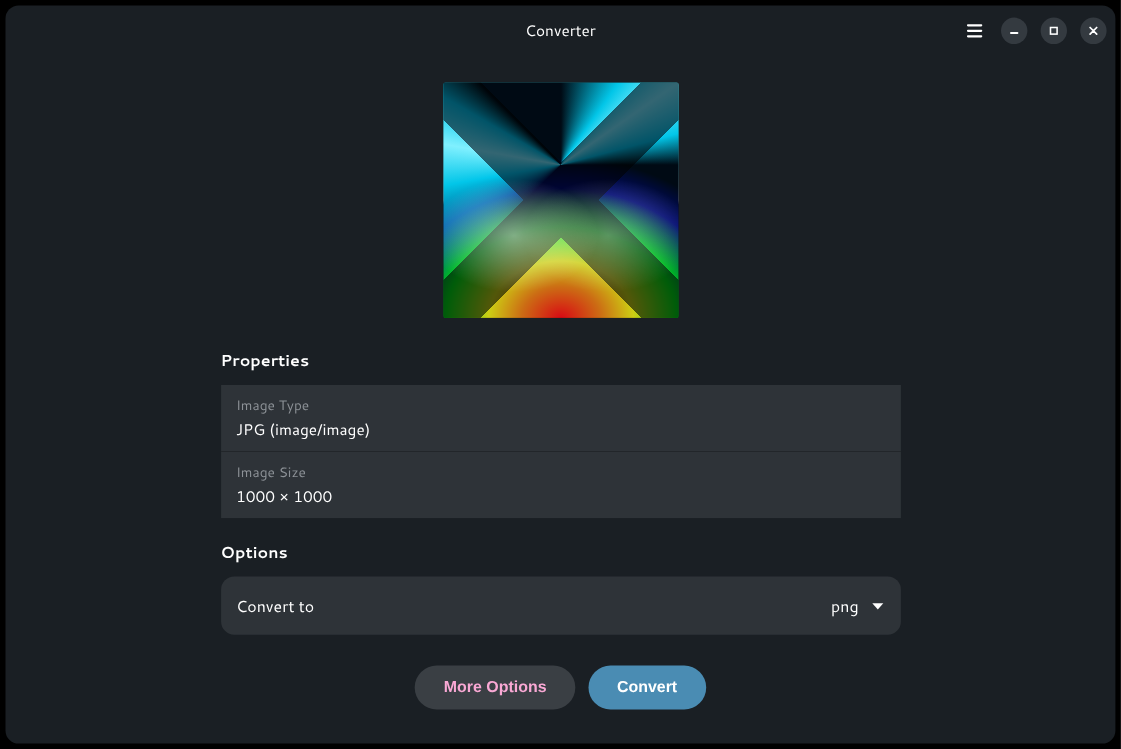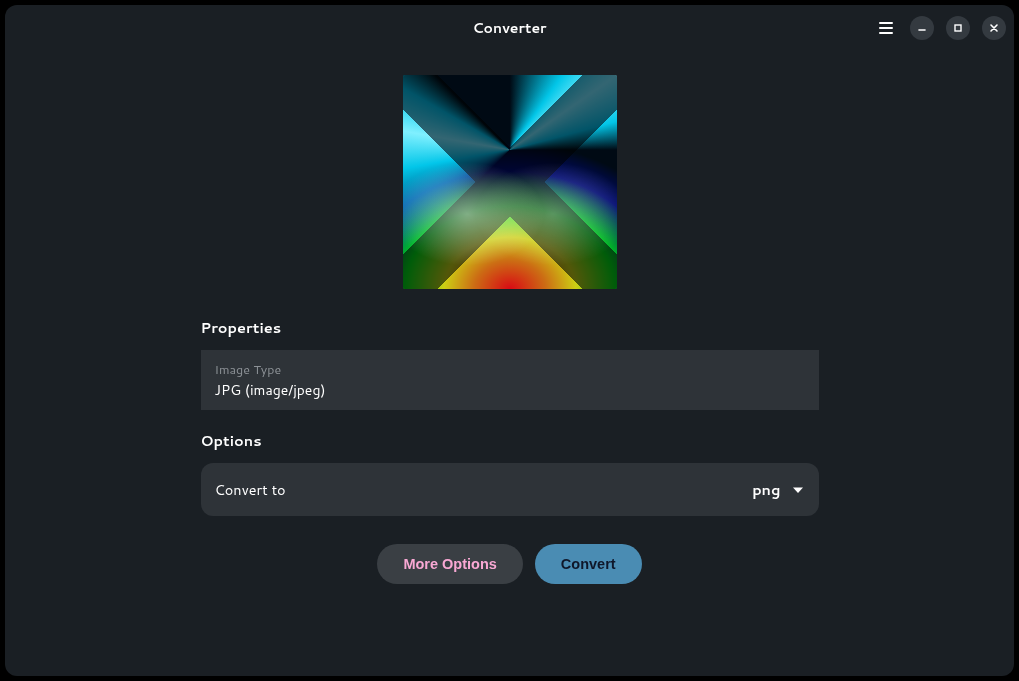--- a/index.html
+++ b/index.html
@@ -26,21 +26,21 @@
     }
     .titlebar {
       display: flex;
       align-items: center;
       justify-content: center;
       position: relative;
       height: 46px;
       padding: 0 8px;
     }
     .title {
-      font-weight: 700;
+      font-weight: 400;
       font-size: 14px;
       color: #ffffff;
     }
     .titlebar-right {
       position: absolute;
       right: 8px;
       top: 50%;
       transform: translateY(-50%);
       display: flex;
       gap: 12px;
@@ -153,21 +153,20 @@
       cursor: pointer;
     }
     .option-label {
       font-size: 14.5px;
       color: #ffffff;
     }
     .option-value-wrap {
       display: flex;
       align-items: center;
       gap: 10px;
-      font-weight: bold;
     }
     .option-value {
       font-size: 14.5px;
       color: #ffffff;
     }
     .dropdown-icon {
       width: 14px;
       height: 14px;
     }
     .action-buttons {
@@ -183,21 +182,21 @@
       font-weight: 700;
       border: none;
       cursor: pointer;
     }
     .btn-secondary {
       background: #3a3f44;
       color: #f9a8d4;
     }
     .btn-primary {
       background: #4a8cb3;
-      color: #0f172a;
+      color: #ffffff;
     }
   </style>
 </head>
 <body>
 
 <div class="window">
   <div class="titlebar">
     <div class="title">Converter</div>
     <div class="titlebar-right">
       <div class="hamburger">
@@ -224,21 +223,25 @@
   </div>
 
   <div class="content">
     <div class="preview"></div>
 
     <div class="section">
       <div class="section-title">Properties</div>
       <div class="property-group">
         <div class="property-row">
           <div class="property-label">Image Type</div>
-          <div class="property-value">JPG (image/jpeg)</div>
+          <div class="property-value">JPG (image/image)</div>
+        </div>
+        <div class="property-row">
+          <div class="property-label">Image Size</div>
+          <div class="property-value">1000 × 1000</div>
         </div>
       </div>
     </div>
 
     <div class="section">
       <div class="section-title">Options</div>
       <div class="option-row">
         <div class="option-label">Convert to</div>
         <div class="option-value-wrap">
           <div class="option-value">png</div>

